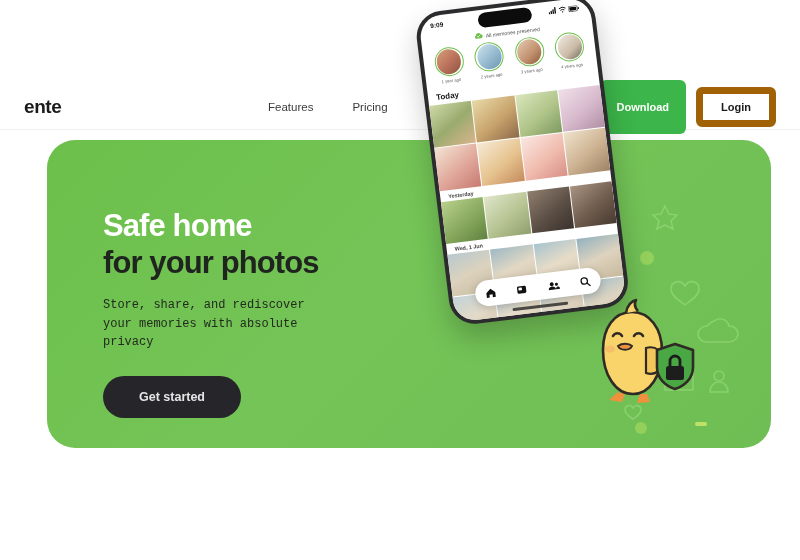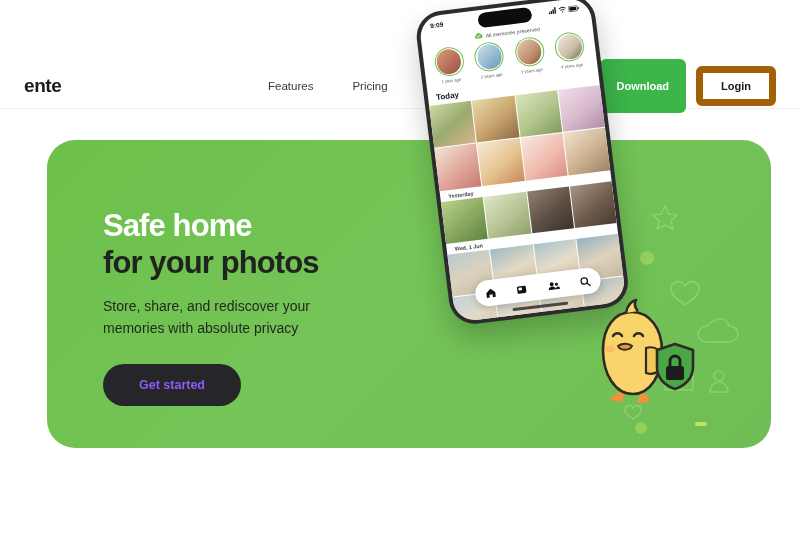--- a/index.html
+++ b/index.html
@@ -7,21 +7,21 @@
     width: 800px; height: 560px;
     background: #ffffff;
     font-family: "Liberation Sans", sans-serif;
     overflow: hidden;
   }
 
   .page { position: relative; width: 800px; height: 560px; background: #fff; }
 
   
   .header {
-    position: absolute; top: 64px; left: 0; width: 800px; height: 45px;
+    position: absolute; top: 85px; left: 0; width: 800px; height: 45px;
     border-bottom: 1px solid #f0f0f0;
     background: #fff;
   }
   .logo {
     position: absolute; left: 24px; top: 50%; transform: translateY(-50%);
     font-size: 19px; font-weight: 700; color: #1b1b1b; letter-spacing: -0.4px;
   }
   .nav {
     position: absolute; left: 268px; top: 50%; transform: translateY(-50%);
     display: flex; gap: 39px;
@@ -58,26 +58,27 @@
   .hero-text { position: absolute; left: 56px; top: 68px; width: 300px; }
   .hl1 {
     font-size: 31px; font-weight: 700; line-height: 1.18;
     color: #ffffff; letter-spacing: -0.9px; white-space: nowrap;
   }
   .hl2 {
     font-size: 31px; font-weight: 700; line-height: 1.18;
     color: #20241f; letter-spacing: -0.9px; white-space: nowrap;
   }
   .hsub {
-    margin-top: 15px; font-size: 14px; line-height: 1.55; color: #23291f;
+    margin-top: 15px; font-size: 12px; line-height: 1.55; color: #23291f;
     max-width: 220px;
+    font-family: Liberation Mono, monospace;
   }
   .btn-started {
     margin-top: 24px; display: inline-block;
-    background: #26262a; color: #8b5cf6; font-size: 12.5px; font-weight: 600;
+    background: #26262a; color: #e5e5e5; font-size: 12.5px; font-weight: 600;
     border: none; border-radius: 26px; padding: 14px 36px; cursor: pointer;
   }
 
   
   .phone-wrap {
     position: absolute; left: 432px; top: 2px; width: 180px; height: 310px;
     transform: rotate(-7deg);
   }
   .phone {
     position: absolute; left: 0; top: 0; width: 180px; height: 315px;

